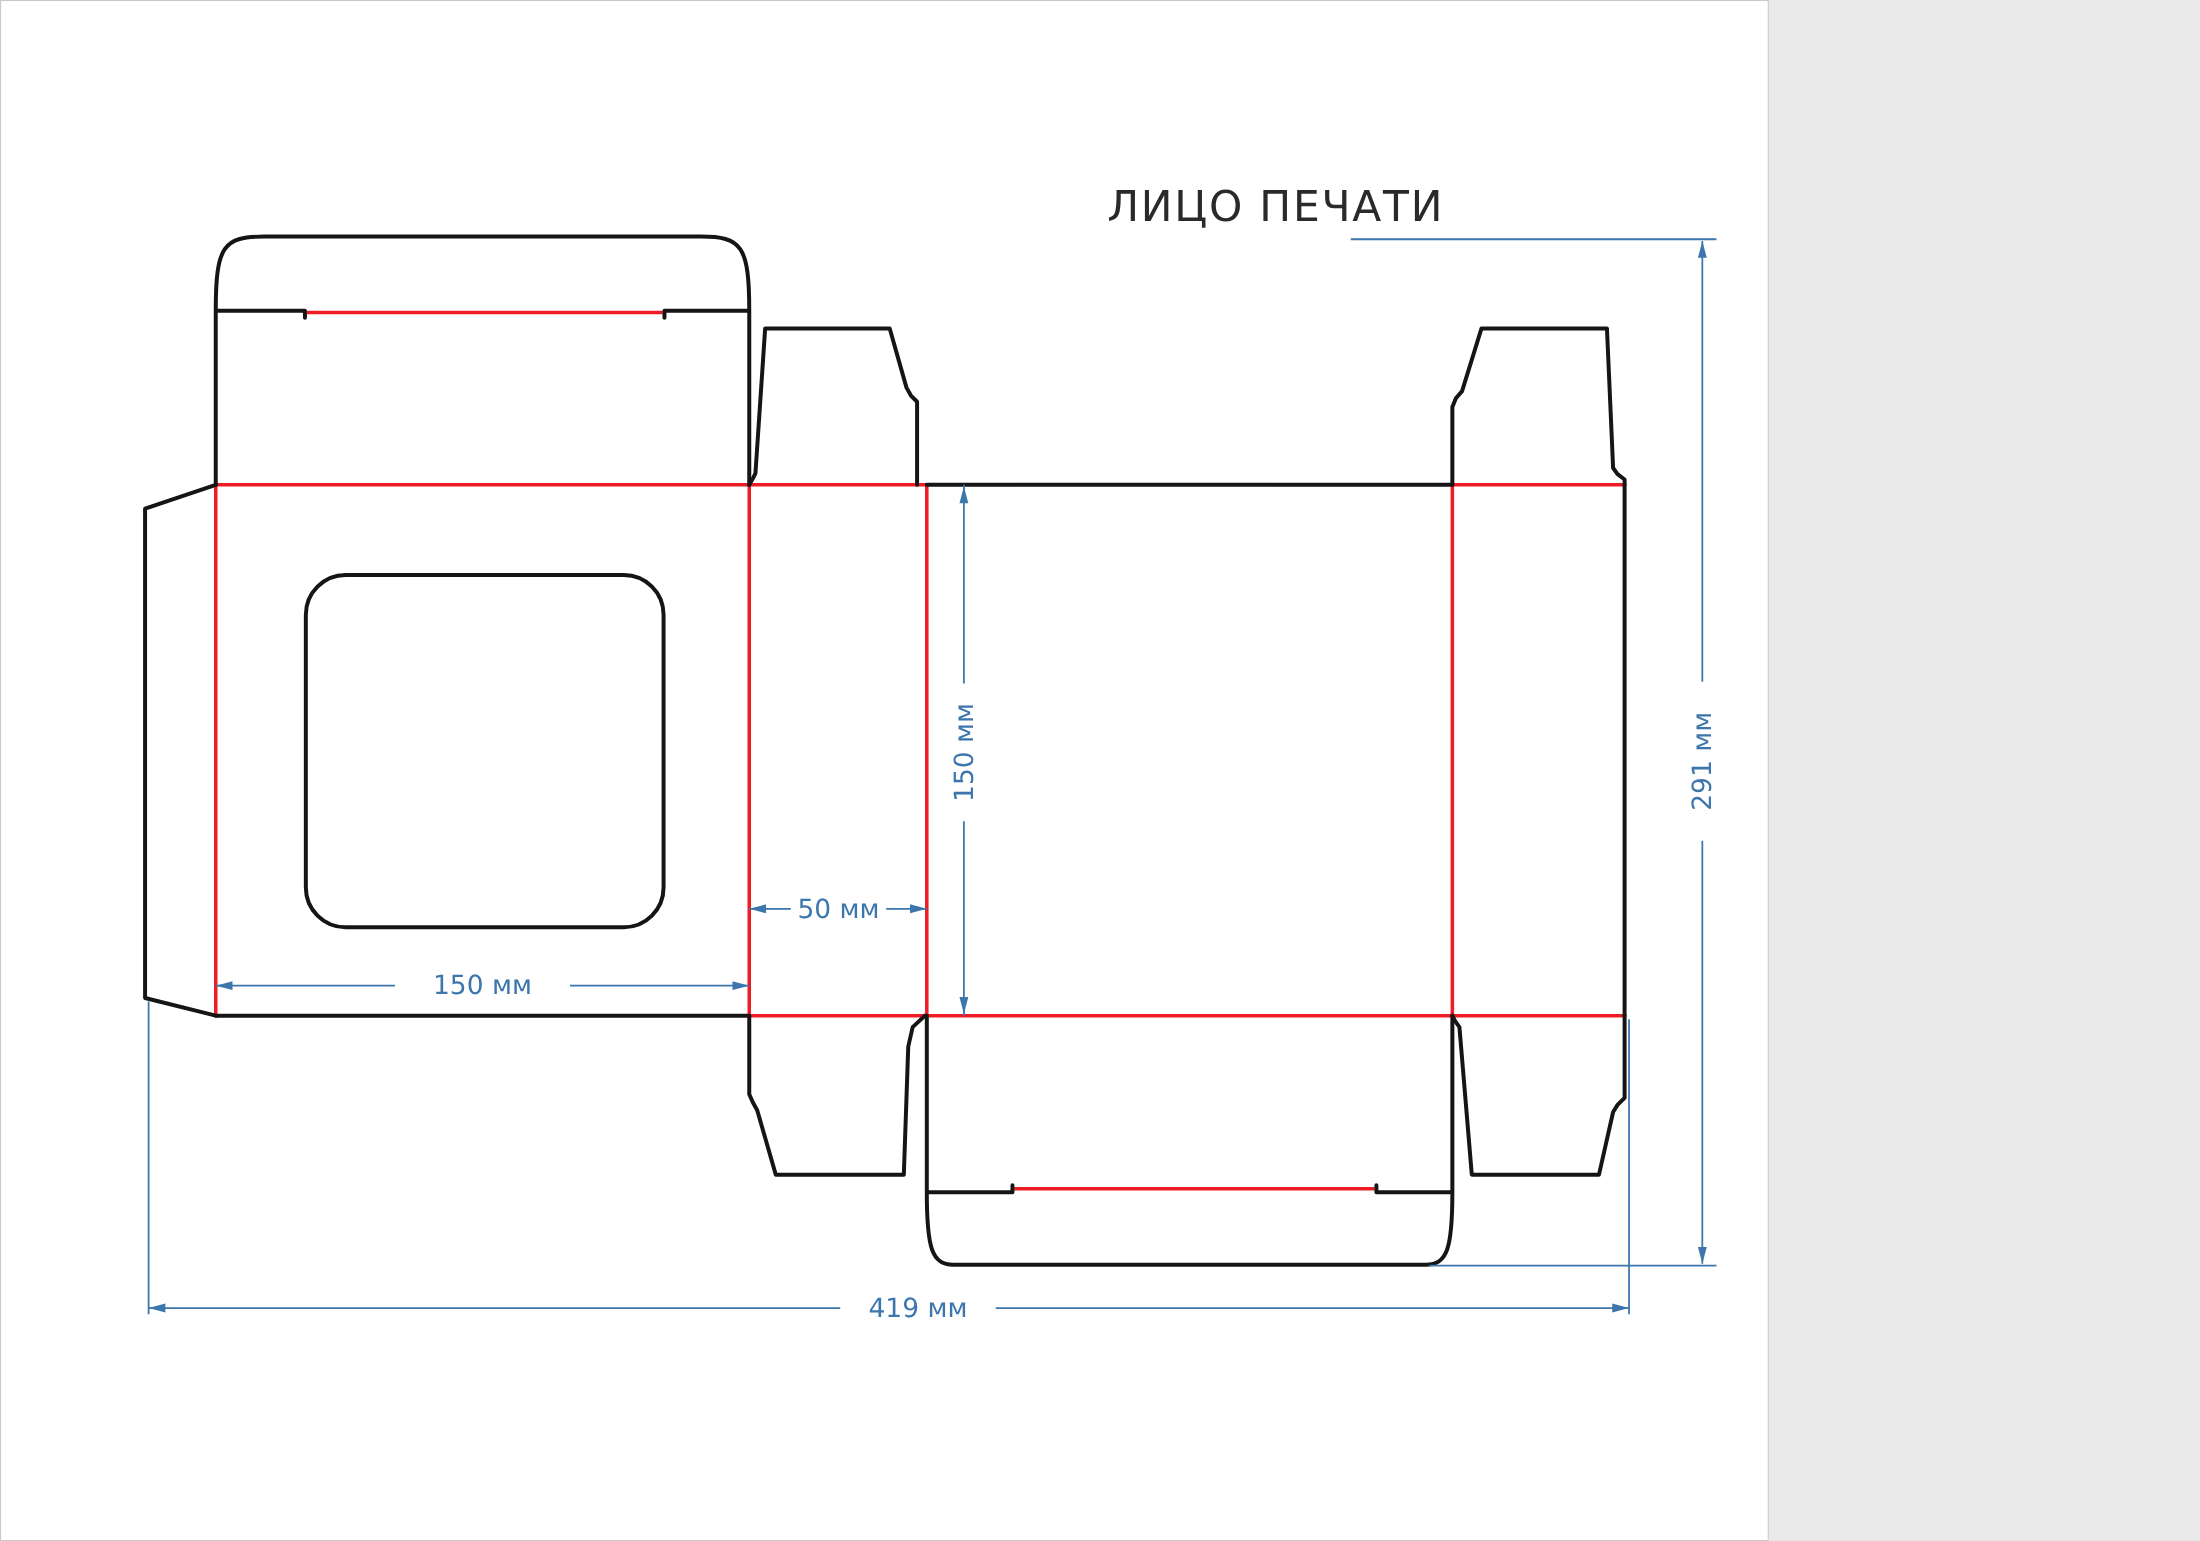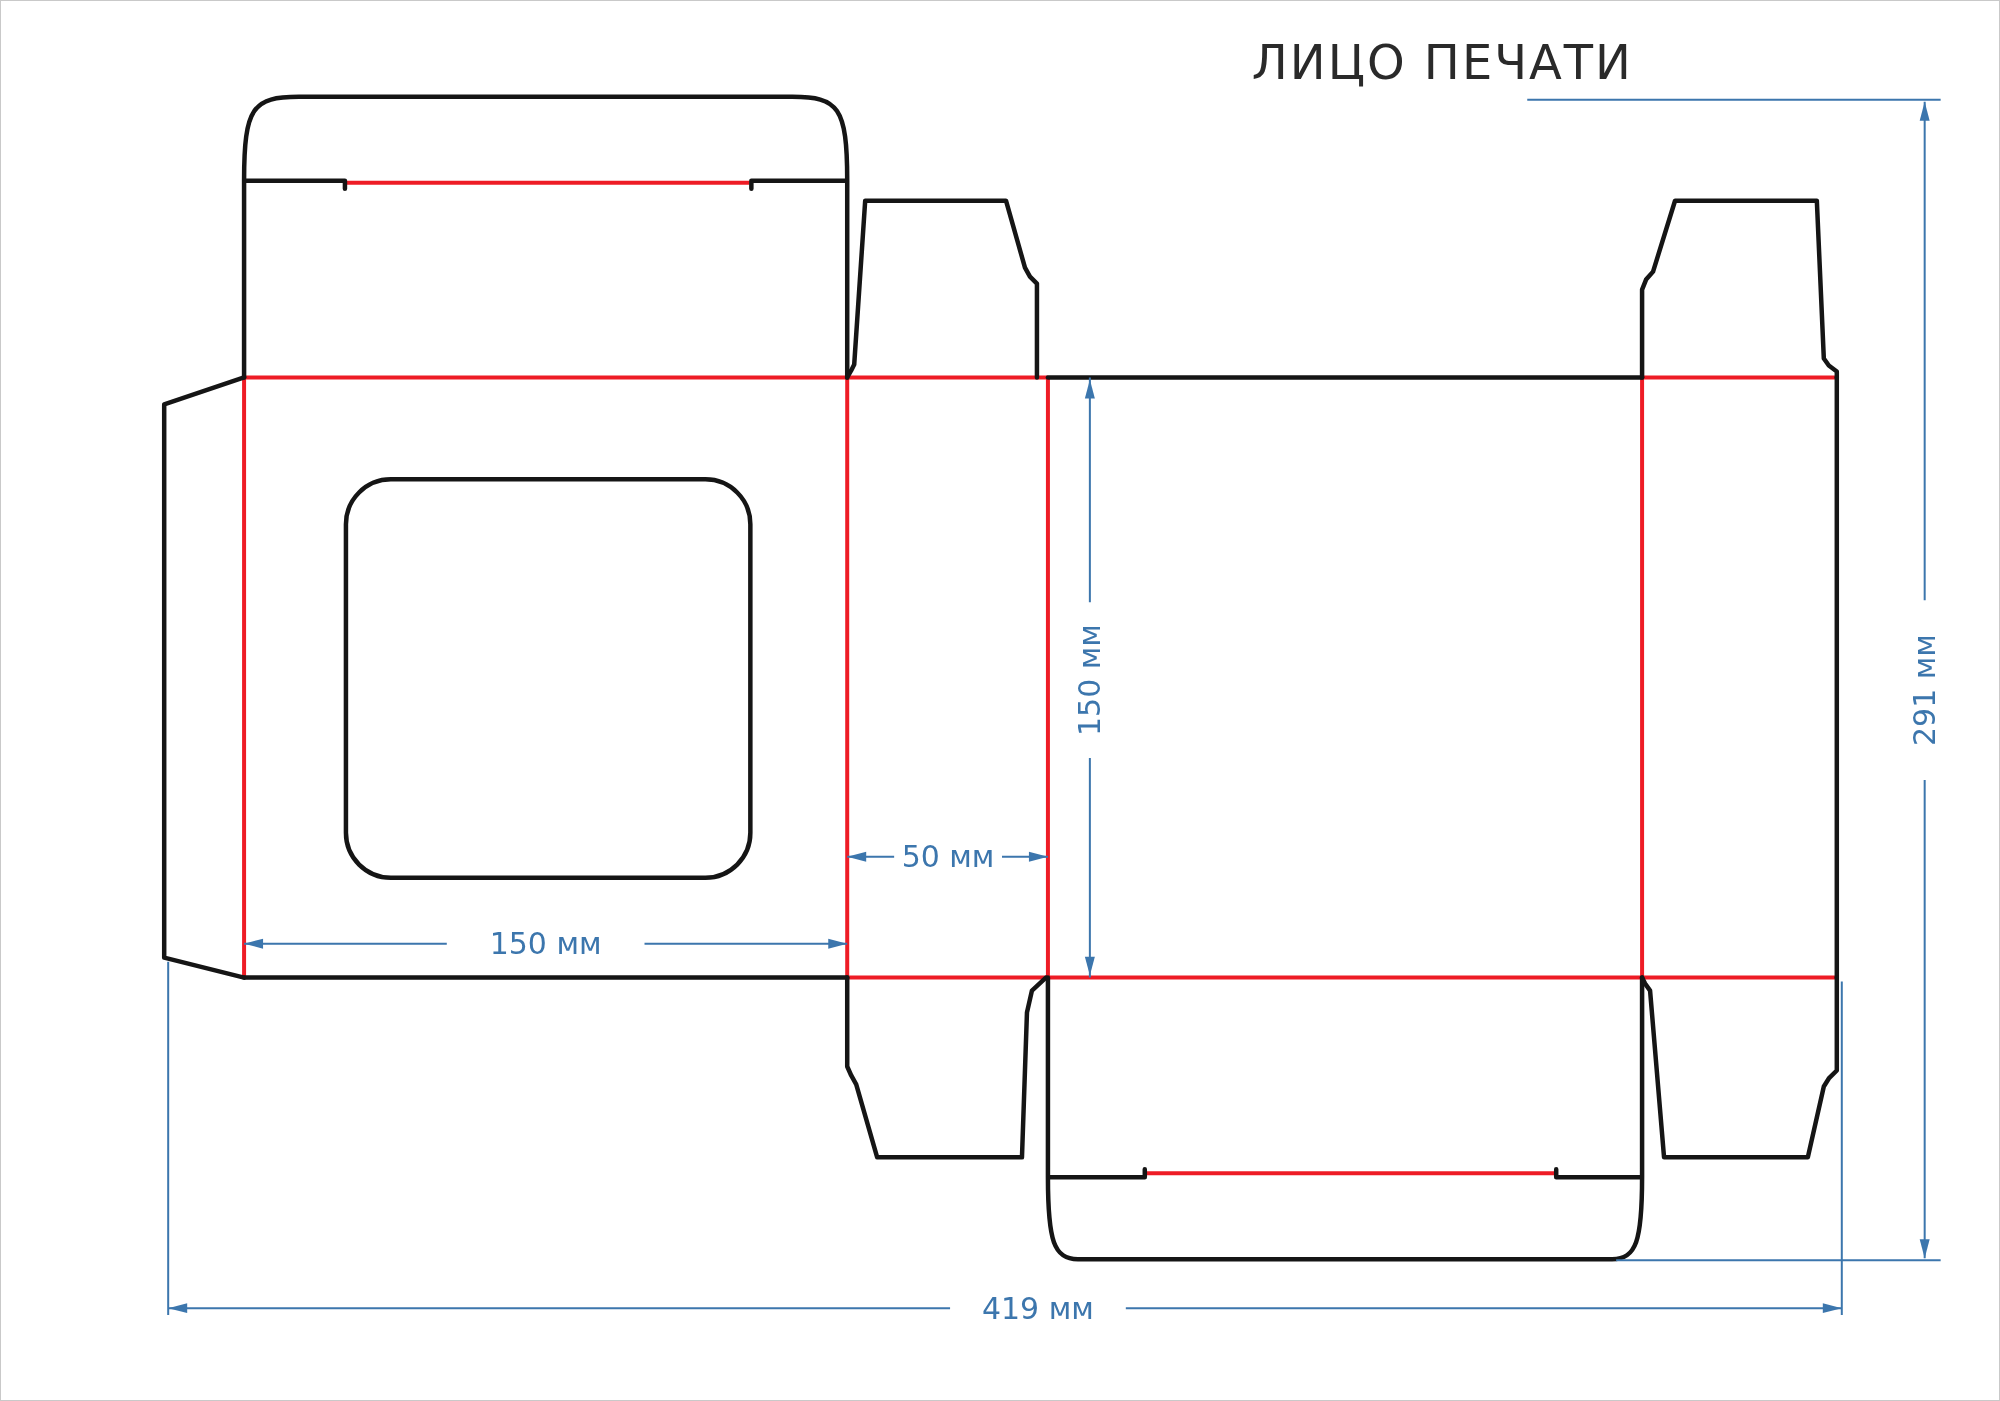--- a/index.html
+++ b/index.html
@@ -1,18 +1,18 @@
 <!DOCTYPE html>
 <html><head>
 <meta charset="utf-8">
 <style>
   html,body{margin:0;padding:0;background:#e9e9e9;}
   .canvas{
     position:relative;
-    width:2000px;height:1401px;
+    width:1608px;height:1401px;
     background:#ffffff;
     border:1px solid #c9c9c9;
     box-sizing:border-box;
     overflow:hidden;
     font-family:"DejaVu Sans", sans-serif;
     text-decoration:underline;
   }
   .canvas svg{position:absolute;left:0;top:0;width:100%;height:100%;}
   .title-text{
     fill:#2a2a2a;

